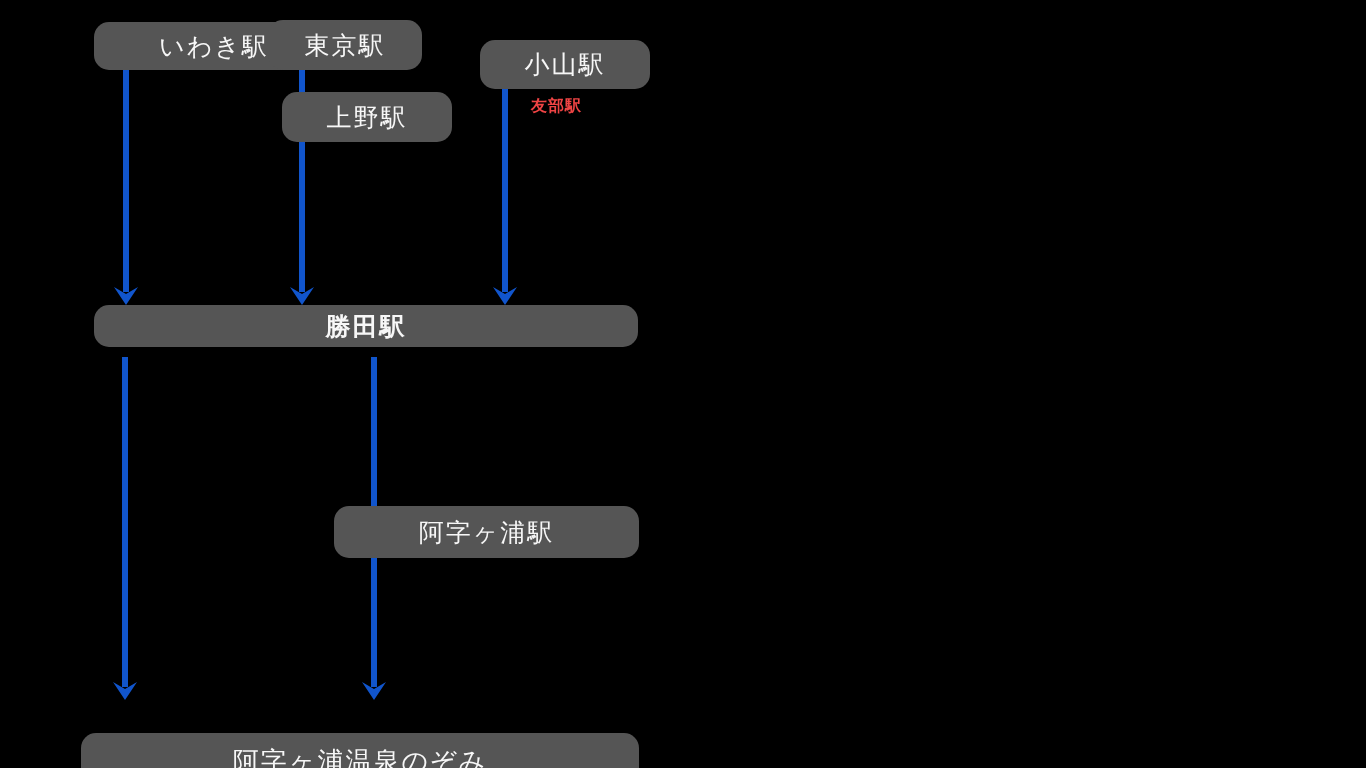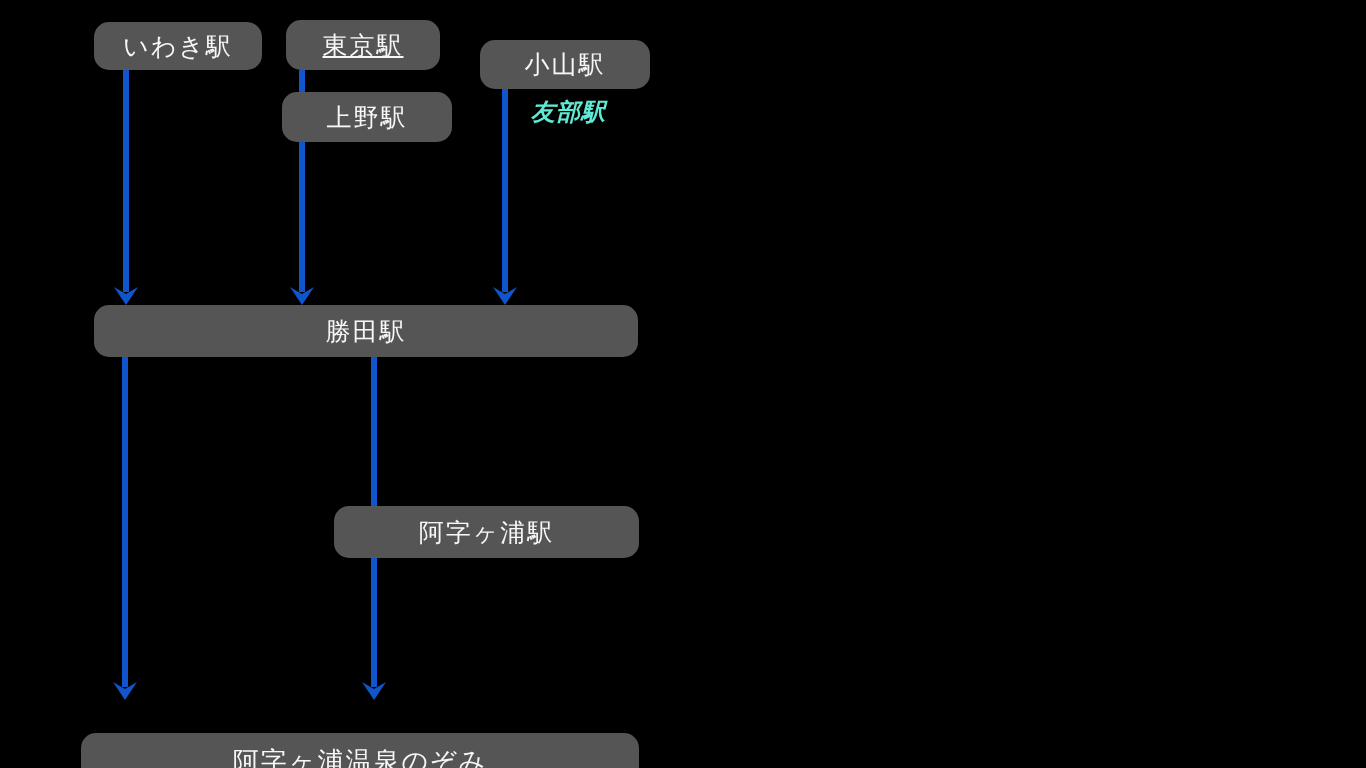--- a/index.html
+++ b/index.html
@@ -13,36 +13,35 @@
   .node{
     position:absolute;
     background:#555555;
     color:#f7f7f7;
     border-radius:15px;
     display:flex;align-items:center;justify-content:center;
     font-size:25px;
     letter-spacing:2px;
     z-index:2;
   }
-  #node-iwaki   {left:94px;  top:22px;  width:168px; height:48px;}
-  #node-tokyo   {left:286px; top:20px;  width:154px; height:50px;text-decoration:underline;}
+  #node-iwaki   {left:94px;  top:22px;  width:168px; height:48px;padding-left:36px;}
+  #node-tokyo   {left:268px; top:20px;  width:154px; height:50px;}
   #node-oyama   {left:480px; top:40px;  width:170px; height:49px;text-align:center;}
   #node-ueno    {left:282px; top:92px;  width:170px; height:50px;}
-  #node-katsuta {left:94px;  top:305px; width:544px; height:52px;}
+  #node-katsuta {left:94px;  top:305px; width:544px; height:42px;font-weight:bold;}
   #node-ajigaura{left:334px; top:506px; width:305px; height:52px;text-align:center;}
   #node-nozomi  {left:81px;  top:733px; width:558px; height:56px; font-size:26px;}
 
   .floating-label{
     position:absolute;
-    color:#5eead4;
-    font-size:24px;
+    color:#ef4444;
+    font-size:16px;
     font-weight:700;
     letter-spacing:1px;
     z-index:2;
-    font-style:italic;
   }
   #label-tomobe{left:531px; top:96px;}
 
   .vline{
     position:absolute;
     width:6px;
     background:#1155cc;
     z-index:1;
   }
   #edge-iwaki-katsuta        {left:123px; top:70px;  height:222px;}

